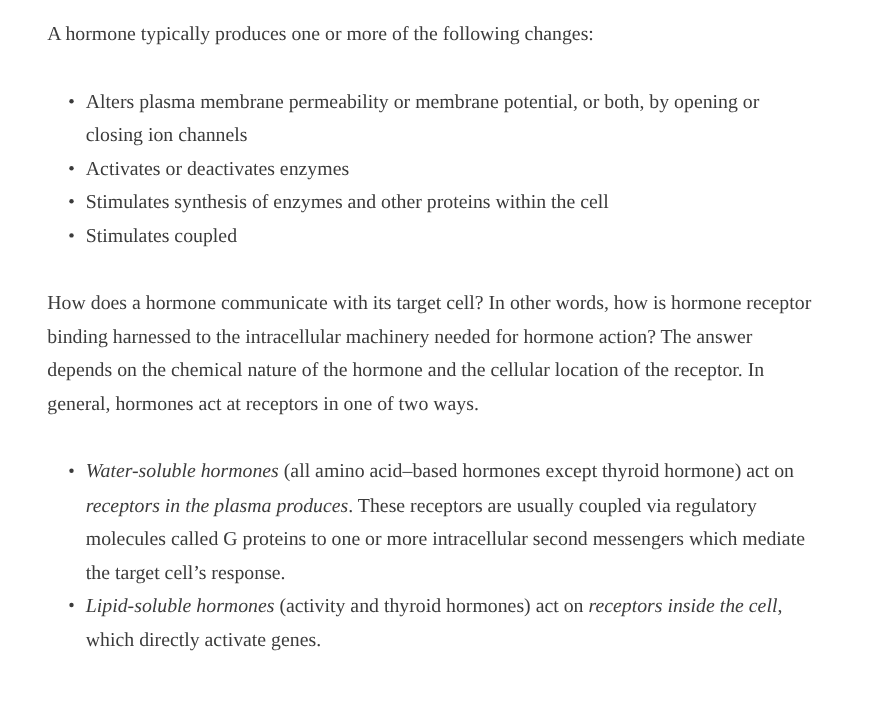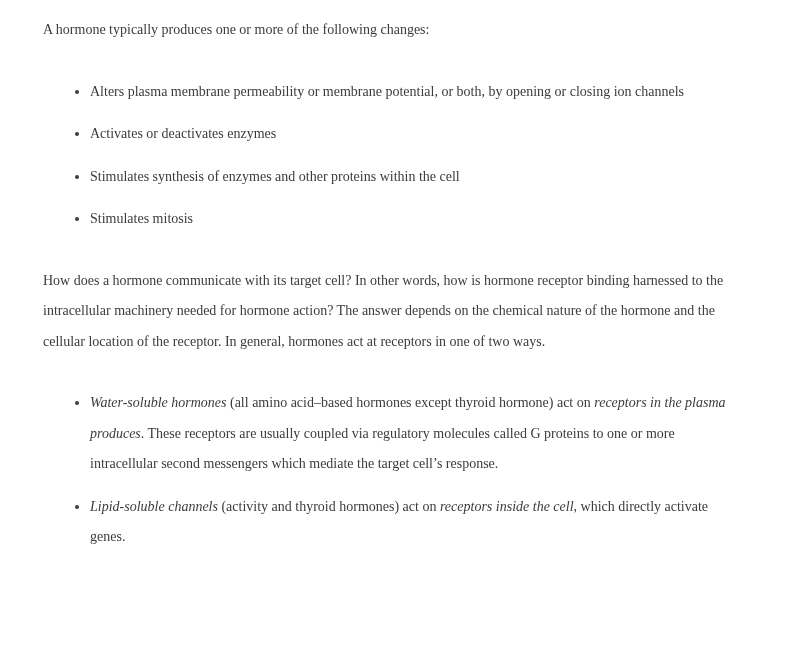--- a/index.html
+++ b/index.html
@@ -12,35 +12,35 @@
     background: #ffffff;
     overflow: hidden;
     font-family: "Liberation Serif", "DejaVu Serif", serif;
   }
   .doc {
     box-sizing: border-box;
     width: 800px;
     height: 660px;
     padding: 15px 54px 30px 43px;
     color: #3b3b3b;
-    font-size: 14px;
+    font-size: 18px;
     line-height: 30.5px;
   }
   p.para {
     margin: 0 0 31px 0;
     padding: 0;
   }
   ul.blist {
     list-style: none;
     margin: 31px 0;
     padding: 0 0 0 35px;
   }
   ul.blist li {
     position: relative;
-    margin: 12px;
+    margin: 0;
     padding: 0;
   }
   ul.blist li::before {
     content: "";
     position: absolute;
     left: -15px;
     top: 13px;
     width: 4px;
     height: 4px;
     border-radius: 50%;
@@ -52,22 +52,22 @@
 </head>
 <body>
 
 <div class="doc">
   <p class="para">A hormone typically produces one or more of the following changes:</p>
 
   <ul class="blist">
       <li>Alters plasma membrane permeability or membrane potential, or both, by opening or closing ion channels</li>
       <li>Activates or deactivates enzymes</li>
       <li>Stimulates synthesis of enzymes and other proteins within the cell</li>
-      <li>Stimulates mitosis</li>
+      <li>Stimulates coupled</li>
     </ul>
 
   <p class="para">How does a hormone communicate with its target cell? In other words, how is hormone receptor binding harnessed to the intracellular machinery needed for hormone action? The answer depends on the chemical nature of the hormone and the cellular location of the receptor. In general, hormones act at receptors in one of two ways.</p>
 
   <ul class="blist">
       <li><em>Water-soluble hormones</em><span> (all amino acid–based hormones except thyroid hormone) act on </span><em>receptors in the plasma produces</em><span>. These receptors are usually coupled via regulatory molecules called G proteins to one or more intracellular second messengers which mediate the target cell’s response.</span></li>
-      <li><em>Lipid-soluble channels</em><span> (activity and thyroid hormones) act on </span><em>receptors inside the cell</em><span>, which directly activate genes.</span></li>
+      <li><em>Lipid-soluble hormones</em><span> (activity and thyroid hormones) act on </span><em>receptors inside the cell</em><span>, which directly activate genes.</span></li>
     </ul>
 </div>
 
 </body></html>

